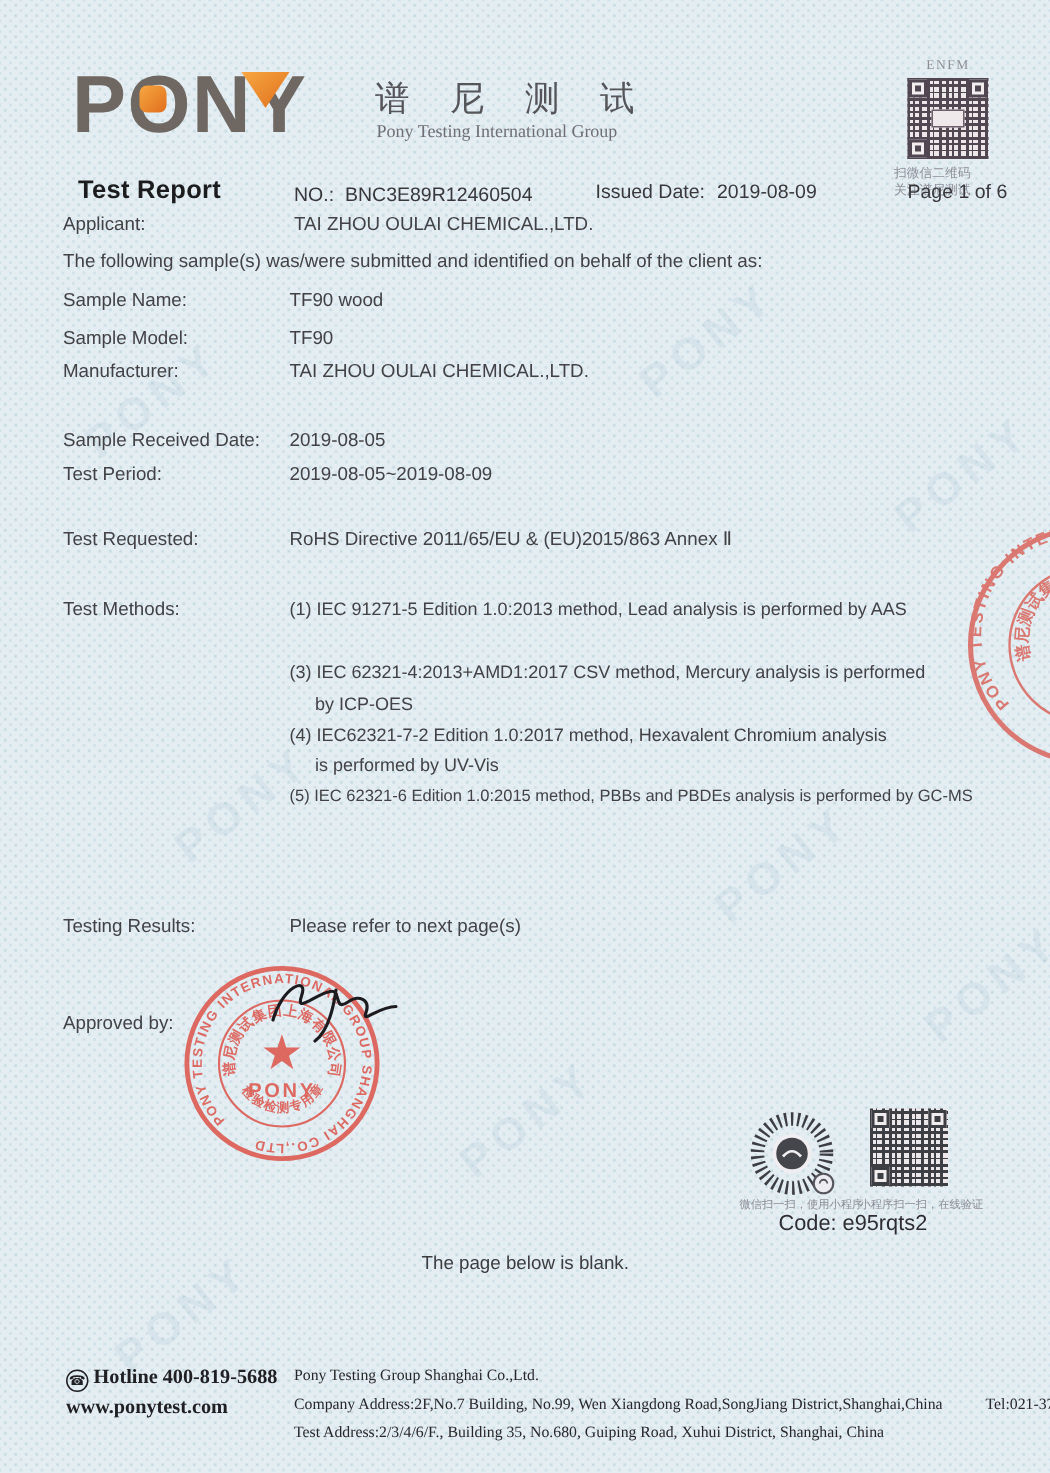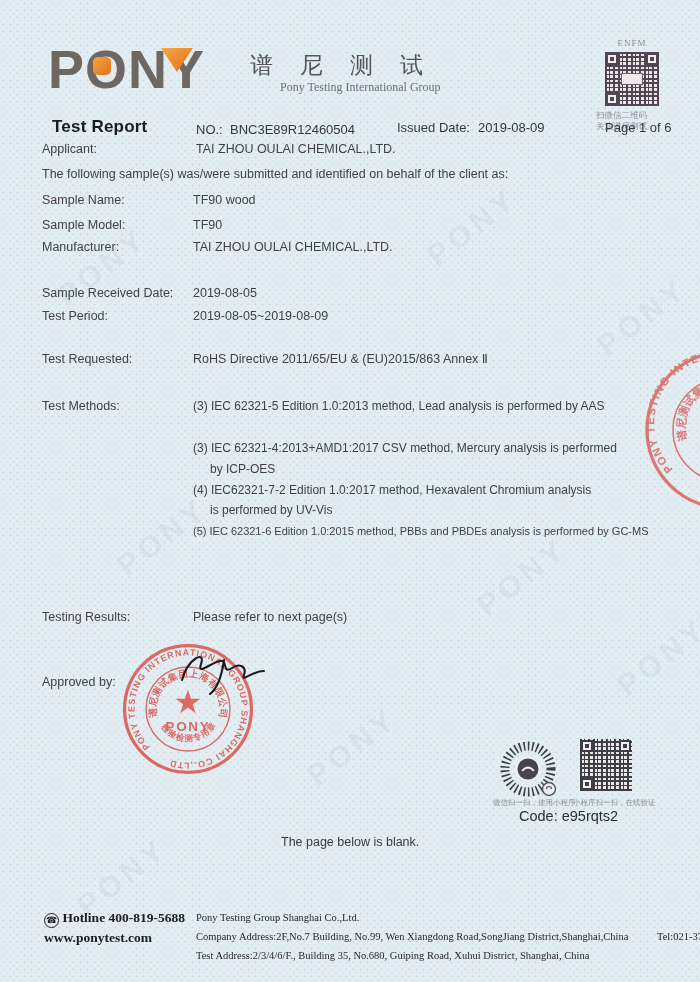--- a/index.html
+++ b/index.html
@@ -23,21 +23,21 @@
   .m.small { font-size:11px;text-align:right; }
 
   .wm { position:absolute; font-size:30px; font-weight:bold; letter-spacing:5px;
         color:rgba(95,145,170,0.09); transform:rotate(-38deg); pointer-events:none; }
 
   
   .logo { position:absolute; left:48px; top:42px; }
   .logo-cn { position:absolute; left:250px; top:50px; font-size:23px; font-weight:normal;
              color:#55555a; letter-spacing:27px; }
   .logo-sub { position:absolute; left:251px; top:80px; font-family:"Liberation Serif", serif;
-              font-size:12px; color:#6e6e74;margin-left:29px; }
+              font-size:12px; color:#6e6e74; }
 
   
   .enfm { position:absolute; left:602px; top:38px; width:60px; text-align:center;
           font-family:"Liberation Serif", serif; font-size:9px; color:#8d8d96; letter-spacing:1px; }
   .qr { position:absolute; --qc:#504752;
         background-color:#ece7e9;
         background-image:
           repeating-linear-gradient(90deg, var(--qc) 0 2px, transparent 2px 4px, var(--qc) 4px 5px, transparent 5px 8px, var(--qc) 8px 10px, transparent 10px 13px),
           repeating-linear-gradient(0deg, var(--qc) 0 2px, transparent 2px 5px, var(--qc) 5px 6px, transparent 6px 9px, var(--qc) 9px 11px, transparent 11px 13px);
   }
@@ -135,21 +135,21 @@
 
   <span class="t" style="left:42px;top:286px">Sample Received Date:</span>
   <span class="t" style="left:193px;top:286px">2019-08-05</span>
   <span class="t" style="left:42px;top:309px">Test Period:</span>
   <span class="t" style="left:193px;top:309px">2019-08-05~2019-08-09</span>
 
   <span class="t" style="left:42px;top:352px">Test Requested:</span>
   <span class="t" style="left:193px;top:352px">RoHS Directive 2011/65/EU &amp; (EU)2015/863 Annex Ⅱ</span>
 
   <span class="t" style="left:42px;top:399px">Test Methods:</span>
-  <span class="t m" style="left:193px;top:399px">(3) IEC 62321-5 Edition 1.0:2013 method, Lead analysis is performed by AAS</span>
+  <span class="t m" style="left:193px;top:399px">(1) IEC 91271-5 Edition 1.0:2013 method, Lead analysis is performed by AAS</span>
   <span class="t m" style="left:193px;top:441px">(3) IEC 62321-4:2013+AMD1:2017 CSV method, Mercury analysis is performed</span>
   <span class="t m" style="left:210px;top:462px">by ICP-OES</span>
   <span class="t m" style="left:193px;top:483px">(4) IEC62321-7-2 Edition 1.0:2017 method, Hexavalent Chromium analysis</span>
   <span class="t m" style="left:210px;top:503px">is performed by UV-Vis</span>
   <span class="t m small" style="left:193px;top:525px">(5) IEC 62321-6 Edition 1.0:2015 method, PBBs and PBDEs analysis is performed by GC-MS</span>
 
   <span class="t" style="left:42px;top:610px">Testing Results:</span>
   <span class="t" style="left:193px;top:610px">Please refer to next page(s)</span>
 
   <span class="t" style="left:42px;top:675px">Approved by:</span>

